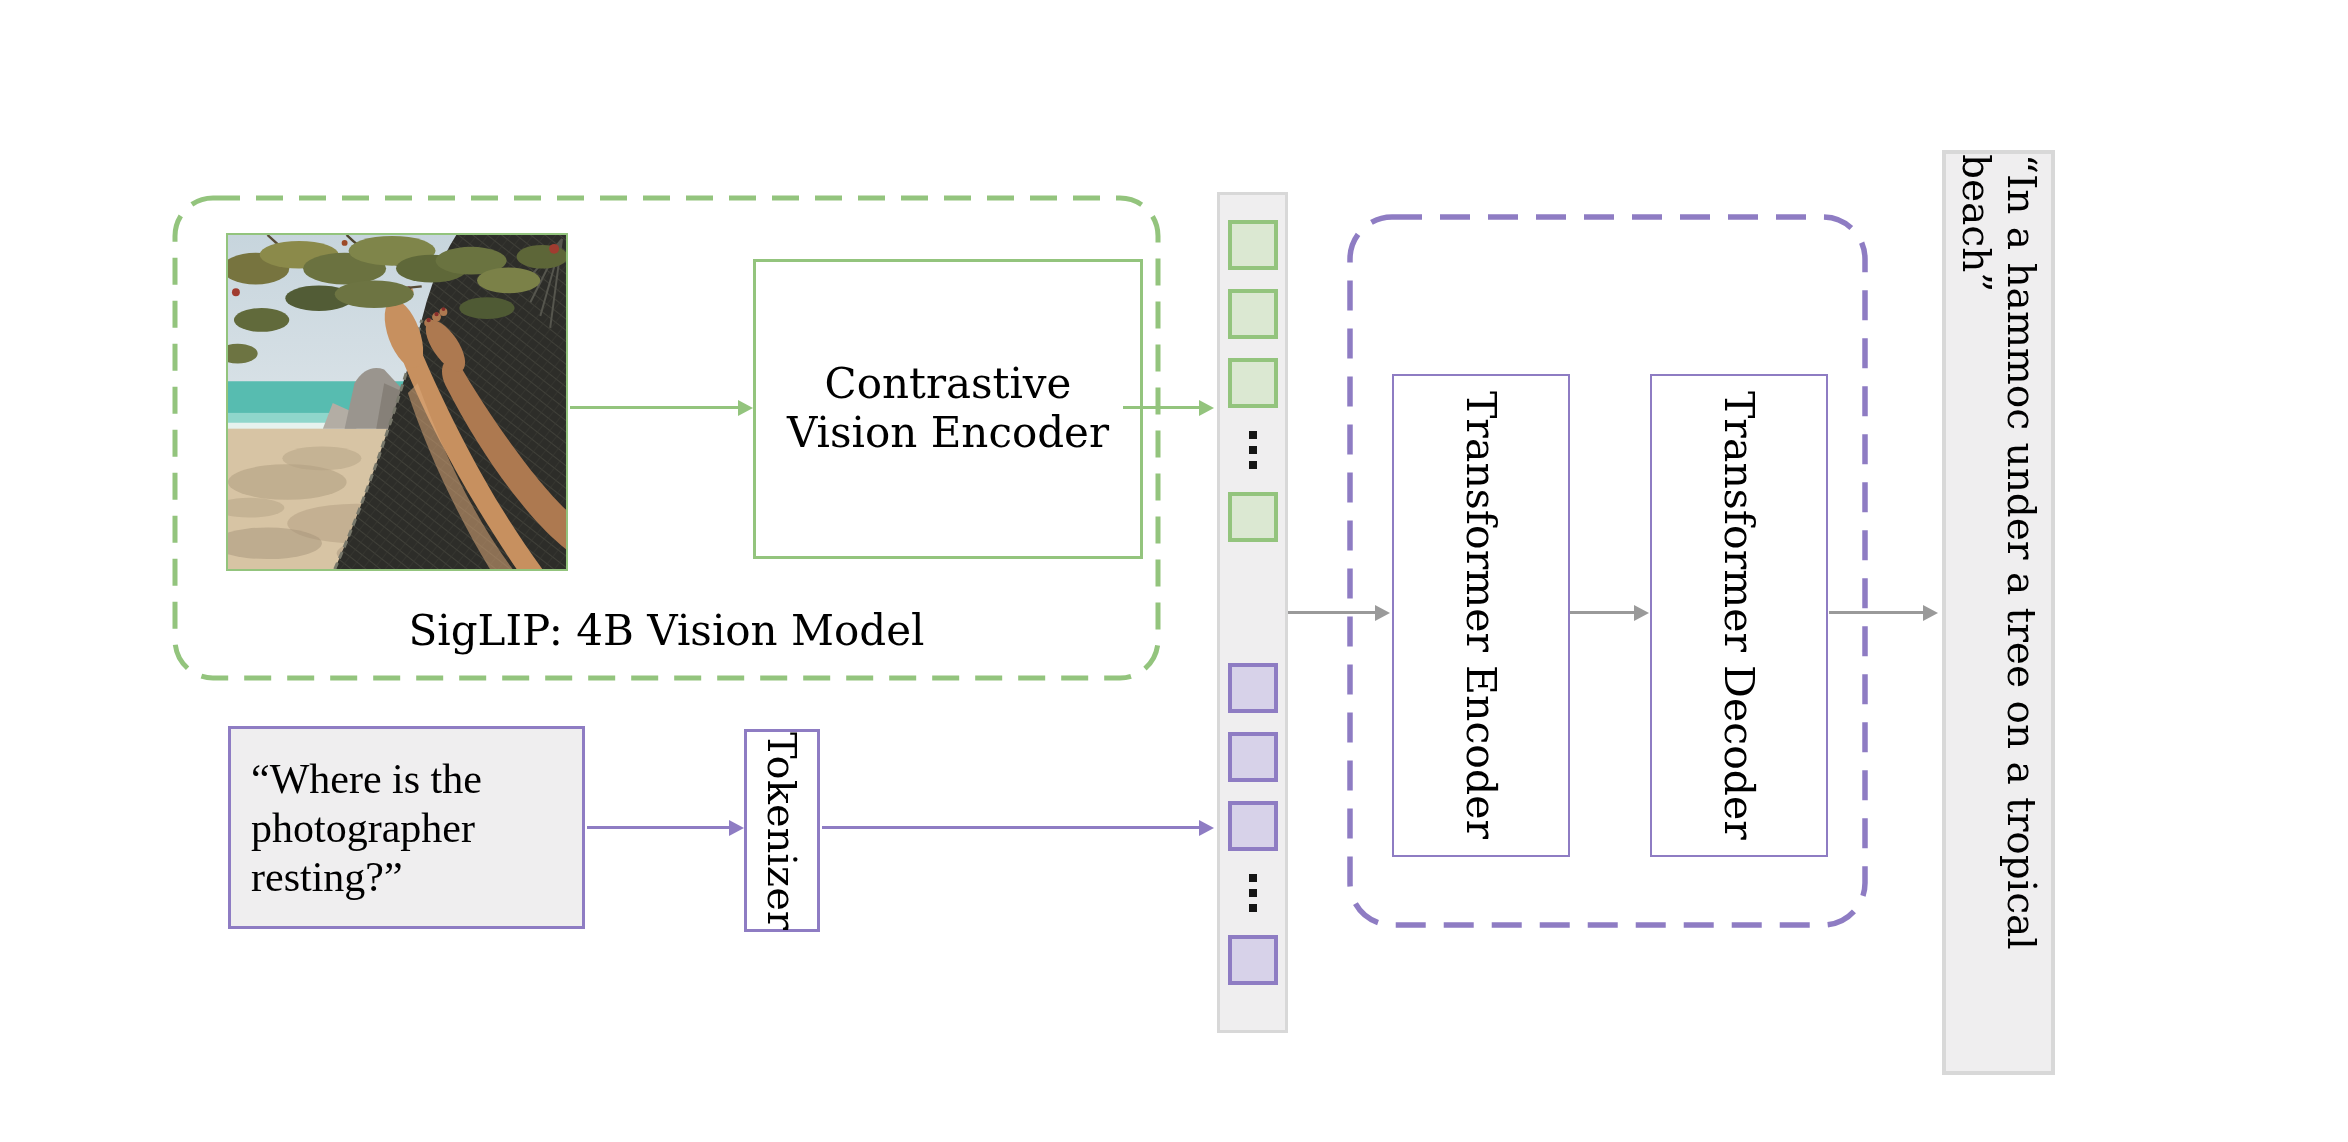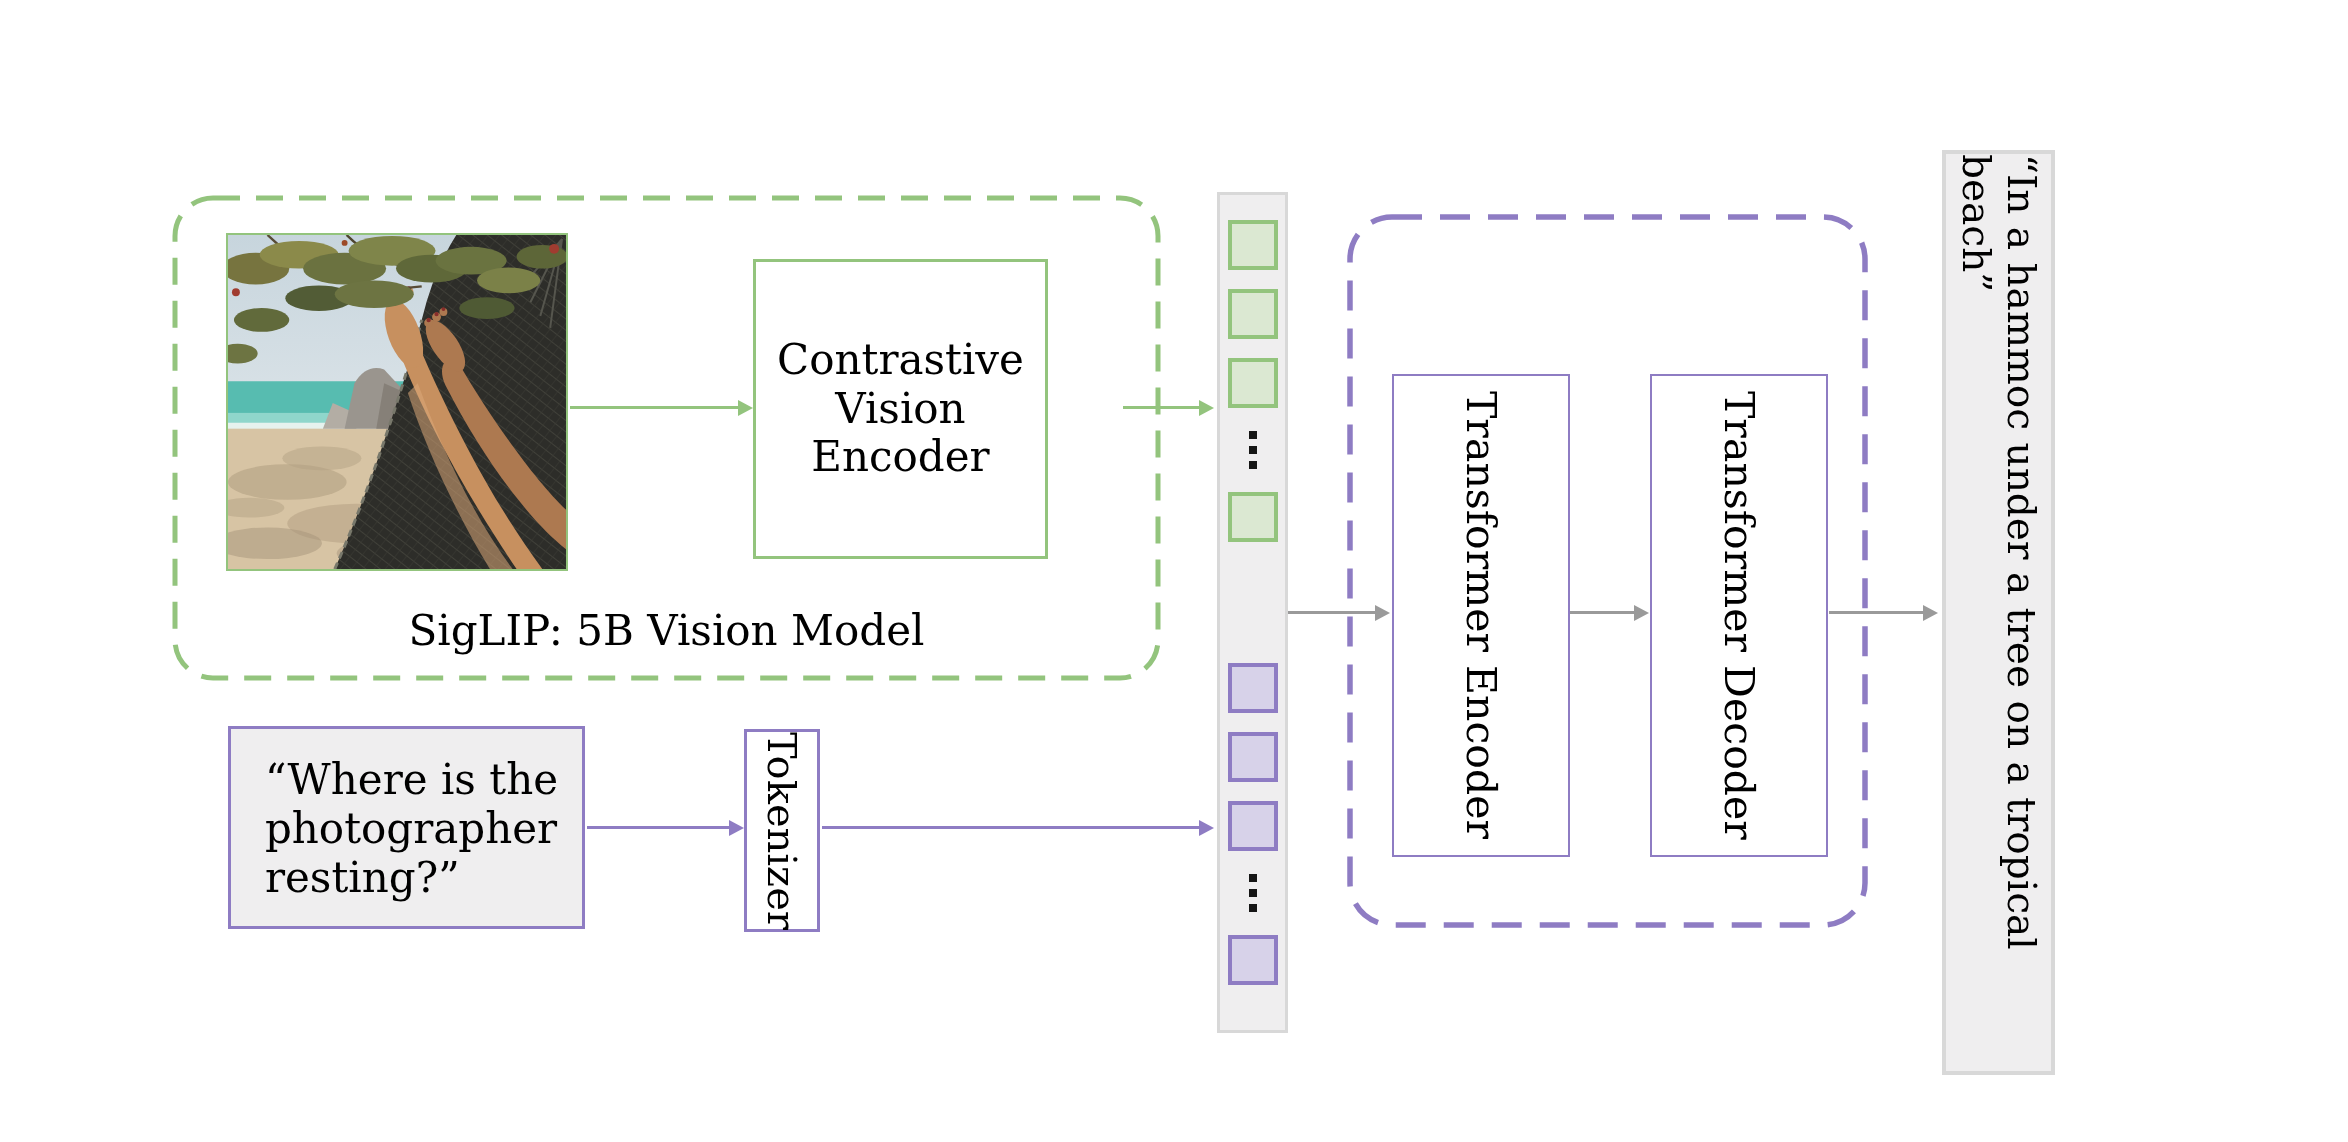--- a/index.html
+++ b/index.html
@@ -23,31 +23,31 @@
 
   
   .box {
     position: absolute;
     background: #fff;
     display: flex;
     align-items: center;
     justify-content: center;
   }
   .cve-box {
-    left: 753px; top: 259px; width: 295px; height: 300px;
+    left: 753px; top: 259px; width: 390px; height: 300px;
     border: 3px solid var(--c-green, #93c47d);
     font-size: 42px; line-height: 1.16; text-align: center;
   }
   .question-box {
     left: 228px; top: 726px; width: 357px; height: 203px;
     border: 3px solid var(--c-purple, #8e7cc3);
     background: var(--c-gray-fill, #efeeef);
-    justify-content: center; align-items: flex-start;
+    justify-content: flex-start; align-items: flex-start;
     padding: 26px 10px 12px 20px;
-    font-size: 42px; line-height: 1.17;
+    font-size: 42px; line-height: 1.17; font-family: Liberation Serif, serif;
   }
   .tokenizer-box {
     left: 744px; top: 729px; width: 76px; height: 203px;
     border: 3px solid var(--c-purple, #8e7cc3);
     font-size: 40px;
   }
   .encoder-box, .decoder-box {
     top: 374px; width: 178px; height: 483px;
     border: 2px solid var(--c-purple, #8e7cc3);
     font-size: 41px;
@@ -220,21 +220,21 @@
         <circle cx="118" cy="8" r="3" fill="#9c4a28"></circle>
       </g>
     </svg>
   </div>
 
   <div class="box cve-box">
     <span class="pre-line">Contrastive
 Vision Encoder</span>
   </div>
 
-  <div class="label siglip-label">SigLIP: 5B Vision Model</div>
+  <div class="label siglip-label">SigLIP: 4B Vision Model</div>
 
   <div class="box question-box">
     <span class="pre-line">“Where is the
 photographer
 resting?”</span>
   </div>
 
   <div class="box tokenizer-box">
     <span class="vtext">Tokenizer</span>
   </div>

